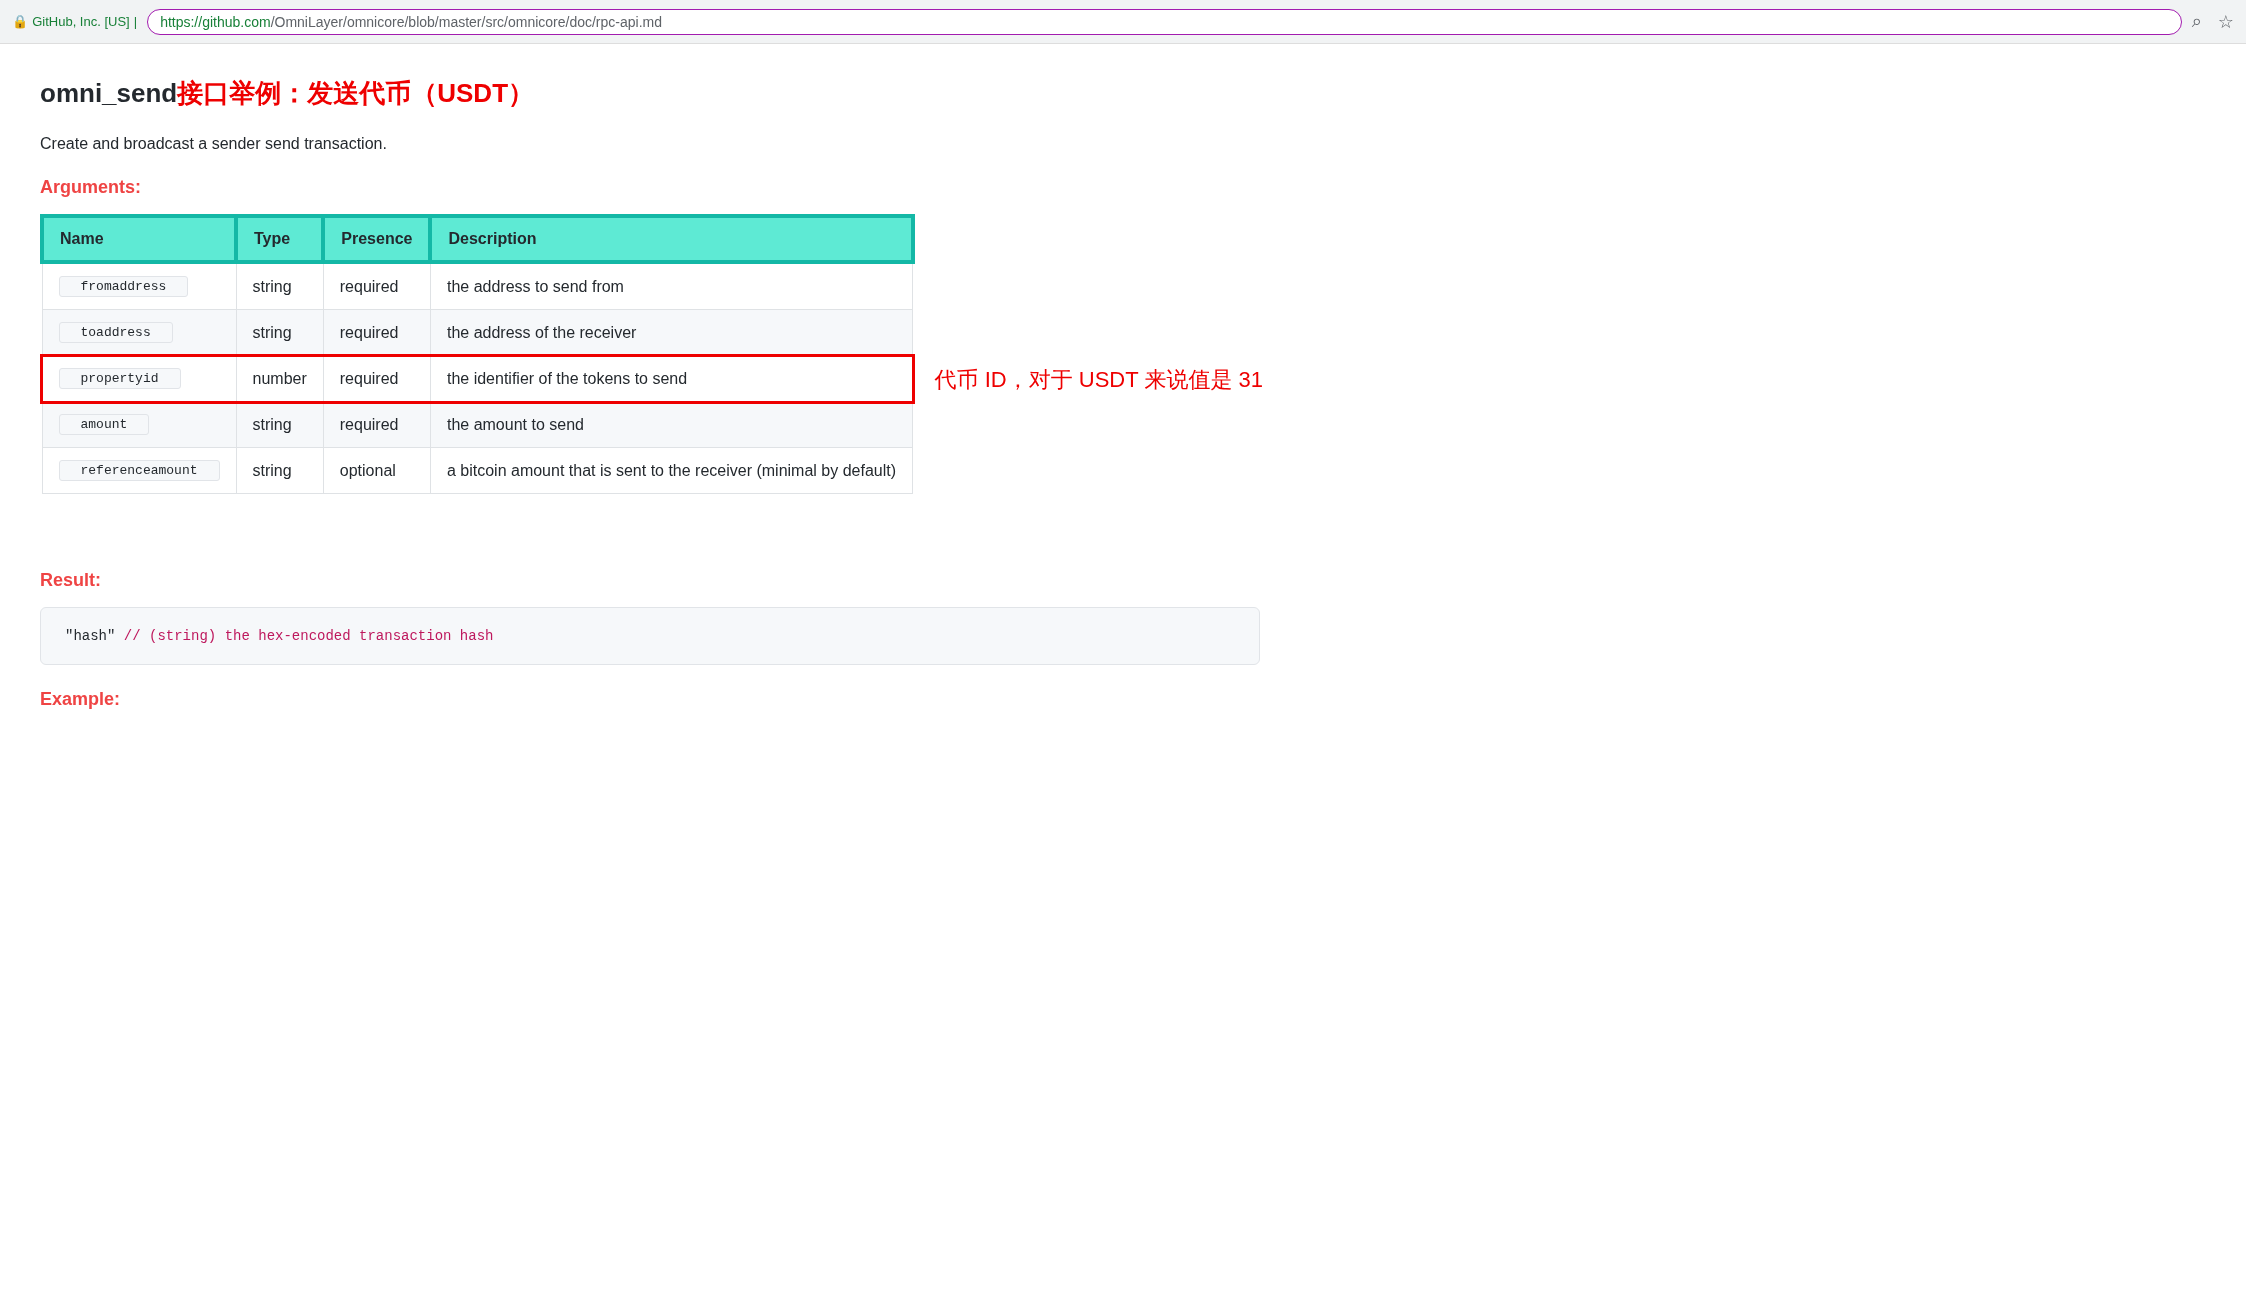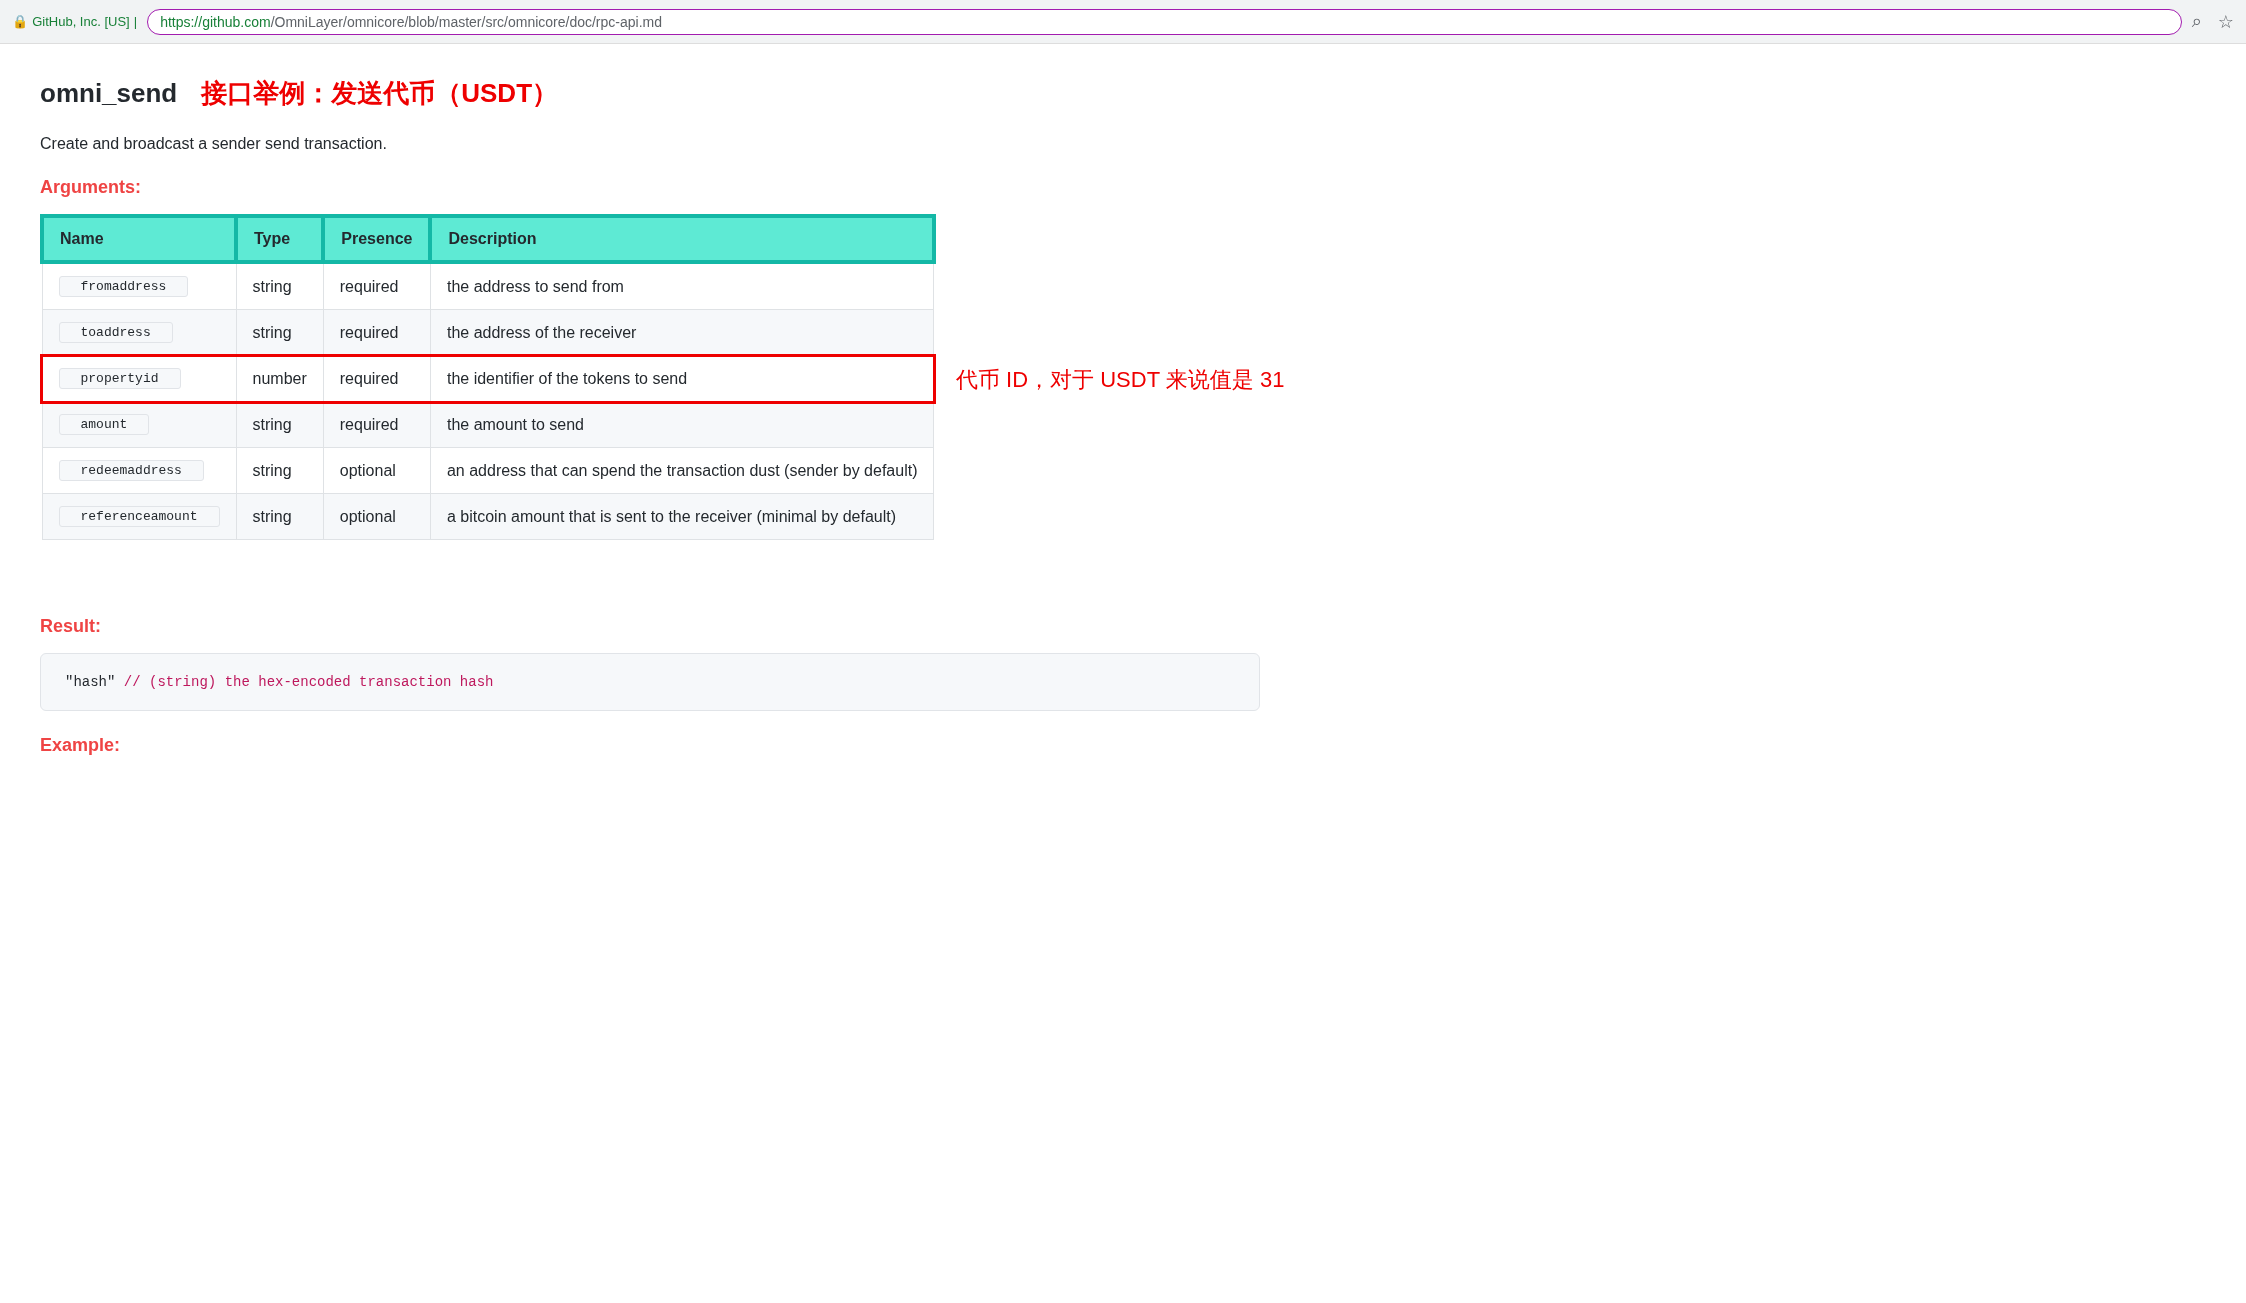--- a/index.html
+++ b/index.html
@@ -66,21 +66,20 @@
     
     .page-content {
       padding: 32px 40px 40px 40px;
       max-width: 1300px;
     }
 
     
     .api-header {
       display: flex;
       align-items: baseline;
-      gap: 24px;
       margin-bottom: 24px;
     }
 
     .api-name {
       font-size: 26px;
       font-weight: 700;
       color: #24292e;
     }
 
     .api-subtitle {
@@ -243,26 +242,20 @@
           <td>the identifier of the tokens to send</td>
         </tr>
 
         <tr>
           <td><span class="code-name">amount</span></td>
           <td>string</td>
           <td>required</td>
           <td>the amount to send</td>
         </tr>
 
-        <tr>
-          <td><span class="code-name">redeemaddress</span></td>
-          <td>string</td>
-          <td>optional</td>
-          <td>an address that can spend the transaction dust (sender by default)</td>
-        </tr>
 
         <tr>
           <td><span class="code-name">referenceamount</span></td>
           <td>string</td>
           <td>optional</td>
           <td>a bitcoin amount that is sent to the receiver (minimal by default)</td>
         </tr>
       </tbody>
     </table>
 

